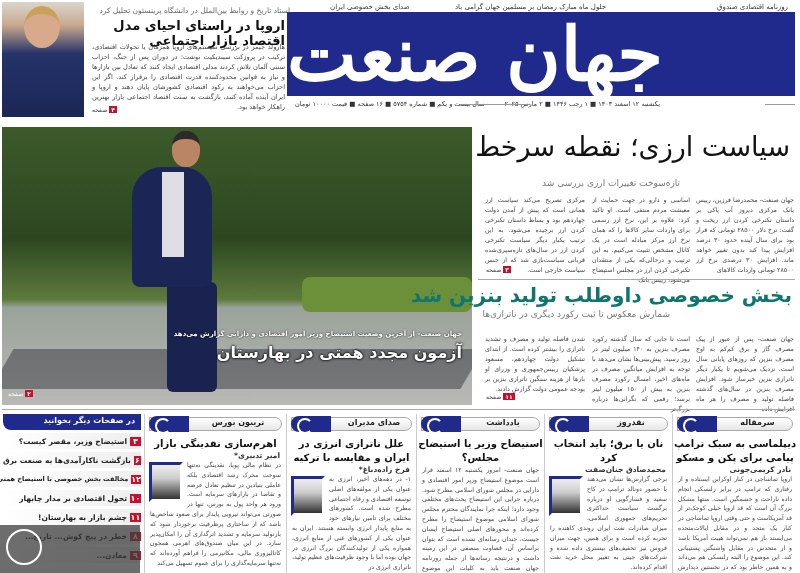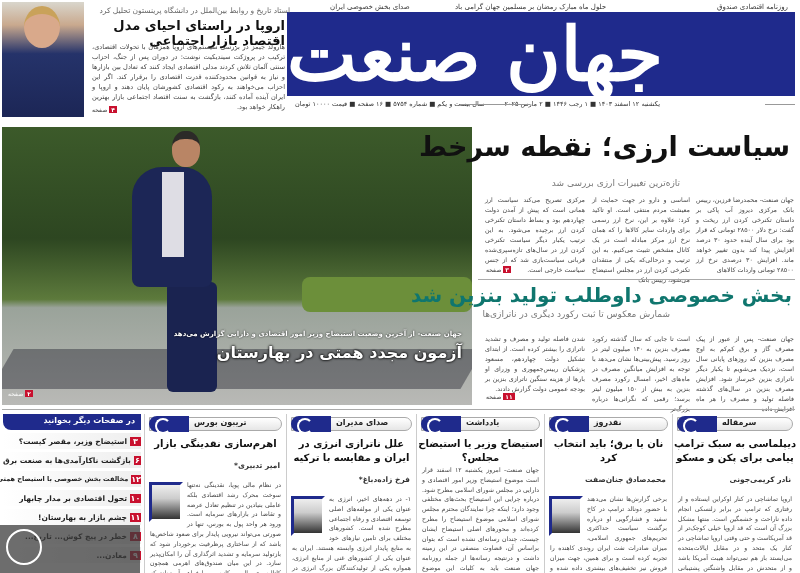--- a/index.html
+++ b/index.html
@@ -20,34 +20,34 @@
 .main-photo{left:2px;top:127px;width:470px;height:278px;background:linear-gradient(180deg,#3c5a2a 0%,#2d4621 40%,#5d7a3c 62%,#9aa39a 65%,#b9b9b6 100%);overflow:hidden}
 .photo-bush{position:absolute;left:300px;top:150px;width:170px;height:35px;background:#6c8f3a;border-radius:8px}
 .photo-man-body{position:absolute;left:130px;top:40px;width:80px;height:120px;background:#1c2656;border-radius:30px 30px 8px 8px}
 .photo-man-shirt{position:absolute;left:160px;top:45px;width:22px;height:85px;background:#dedde4}
 .photo-man-head{position:absolute;left:170px;top:4px;width:28px;height:36px;background:#b98565;border-radius:45%;border-top:8px solid #2c2a28}
 .photo-man-legs{position:absolute;left:165px;top:155px;width:50px;height:110px;background:#1a2350;border-radius:6px}
 .photo-shadow{position:absolute;left:0;top:222px;width:470px;height:40px;background:rgba(40,40,50,0.45);transform:skewX(-30deg)}
 .photo-caption-kicker{right:12px;top:330px;font-size:7px;color:#fff;font-weight:bold;text-shadow:0 0 2px #000}
 .photo-caption-head{right:10px;top:343px;font-size:16px;color:#fff;font-weight:bold;text-shadow:0 0 3px #000,0 0 2px #000}
 .photo-page{left:8px;top:390px}
-.lead-head{right:10px;top:131px;font-size:27px;font-weight:bold;color:#111;letter-spacing:-0.5px}
+.lead-head{right:10px;top:131px;font-size:27px;font-weight:normal;color:#111;letter-spacing:-0.5px}
 .lead-sub{right:120px;top:178px;font-size:9px;color:#777}
 .col-text{font-size:6.3px;line-height:10px;color:#444;text-align:justify}
 .sec-head{right:8px;top:283px;font-size:20px;font-weight:bold;color:#0f766e}
 .sec-sub{right:130px;top:309px;font-size:9px;color:#777}
 .hrule{left:478px;right:5px;height:1px;background:#aaa}
 .col-box{top:414px;height:159px;border-left:1px solid #ccc;overflow:hidden}
 .tab{height:16px;position:relative;margin:2px 4px 0}
 .tab-label-bg{position:absolute;right:0;left:0;top:1px;height:14px;border:1px solid #aaa;border-radius:0 10px 10px 0;background:linear-gradient(#fff,#e6e6e6)}
 .tab-blue{position:absolute;left:0;top:0;width:40px;height:16px;background:#1f2a8c;border-radius:10px 0 0 10px}
 .tab-blue:after{content:"";position:absolute;left:6px;top:2px;width:12px;height:12px;border-radius:50%;border:2px solid #fff;border-right-color:transparent}
-.tab-text{position:absolute;right:0;left:45px;top:2px;text-align:left;font-size:8px;font-weight:bold;color:#222}
+.tab-text{position:absolute;right:0;left:45px;top:2px;text-align:center;font-size:8px;font-weight:bold;color:#222}
 .col-title{font-size:10px;font-weight:bold;color:#111;text-align:center;margin-top:5px;line-height:14px}
-.author{font-size:7.5px;font-weight:bold;color:#333;margin:10px 6px}
+.author{font-size:7.5px;font-weight:bold;color:#333;margin:0 6px}
 .portrait{width:34px;height:40px;background:linear-gradient(180deg,#eee 0%,#ccc 40%,#333 100%);border:3px solid #1f2a8c;border-right-color:#fff;border-bottom-color:#fff;float:left;margin:2px 4px}
 .body-text{font-size:6.2px;line-height:9.8px;color:#444;text-align:justify;padding:0 5px}
 .inside-box{left:3px;top:414px;width:138px;height:133px}
 .inside-head{height:16px;background:#1f2a8c;color:#fff;font-size:8px;font-weight:bold;padding:2px 6px;border-radius:0 0 0 8px}
 .inside-item{display:flex;align-items:center;margin-top:3px;height:16px;background:linear-gradient(90deg,#fff,#eee)}
 .inside-num{background:#c8102e;color:#fff;font-size:8px;font-weight:bold;width:11px;text-align:center;margin-left:3px}
 .inside-text{font-size:7.5px;font-weight:bold;color:#222;white-space:nowrap}
 .watermark{left:0;top:525px;width:140px;height:48px;background:rgba(60,60,60,0.75);direction:ltr}
 .wm-logo{position:absolute;left:6px;top:4px;width:36px;height:36px;border:2px solid #fff;border-radius:50%}
 .wm-text{position:absolute;left:46px;top:8px;color:#fff;font-size:10px;font-weight:bold;line-height:14px;font-family:"Liberation Sans",sans-serif}
@@ -84,21 +84,21 @@
   <div class="photo-man-shirt"></div>
   <div class="photo-man-head"></div>
 </div>
 <div class="abs photo-caption-kicker" style="right:338px">جهان صنعت- از آخرین وضعیت استیضاح وزیر امور اقتصادی و دارایی گزارش می‌دهد</div>
 <div class="abs photo-caption-head" style="right:338px">آزمون مجدد همتی در بهارستان</div>
 <div class="abs page-ref photo-page">
   <b>۲</b><span style="color:#fff">صفحه</span>
 </div>
 
 <div class="abs lead-head">سیاست ارزی؛ نقطه سرخط</div>
-<div class="abs lead-sub">تازه‌ترین تغییرات ارزی بررسی شد</div>
+<div class="abs lead-sub">تازه‌سوخت تغییرات ارزی بررسی شد</div>
 <div class="abs col-text" style="right:6px;width:98px;top:195px">جهان صنعت- محمدرضا فرزین، رییس بانک مرکزی دیروز آب پاکی بر داستان تکنرخی کردن ارز ریخت و گفت: نرخ دلار ۲۸۵۰۰ تومانی که قرار بود برای سال آینده حدود ۳۰ درصد افزایش پیدا کند بدون تغییر خواهد ماند. افزایش ۳۰ درصدی نرخ ارز ۲۸۵۰۰ تومانی واردات کالاهای</div>
 <div class="abs col-text" style="right:110px;width:98px;top:195px">اساسی و دارو در جهت حمایت از معیشت مردم منتفی است. او تاکید کرد: علاوه بر این، نرخ ارز رسمی برای واردات سایر کالاها را که همان نرخ ارز مرکز مبادله است در یک کانال مشخص تثبیت می‌کنیم. به این ترتیب و درحالی‌که یکی از منتقدان تکنرخی کردن ارز در مجلس استیضاح می‌شود، رییس بانک</div>
 <div class="abs col-text" style="right:215px;width:100px;top:195px">مرکزی تصریح می‌کند سیاست ارز همانی است که پیش از آمدن دولت چهاردهم بود و بساط داستان تکنرخی کردن ارز برچیده می‌شود. به این ترتیب یکبار دیگر سیاست تکنرخی کردن ارز در سال‌های تازه‌سپری‌شده قربانی سیاست‌بازی شد که از جنس سیاست خارجی است.</div>
 <div class="abs page-ref" style="left:486px;top:266px">
   <b>۳</b><span>صفحه</span>
 </div>
 <div class="abs hrule" style="top:279px"></div>
 
 <div class="abs sec-head">بخش خصوصی داوطلب تولید بنزین شد</div>
 <div class="abs sec-sub">شمارش معکوس تا ثبت رکورد دیگری در ناترازی‌ها</div>

